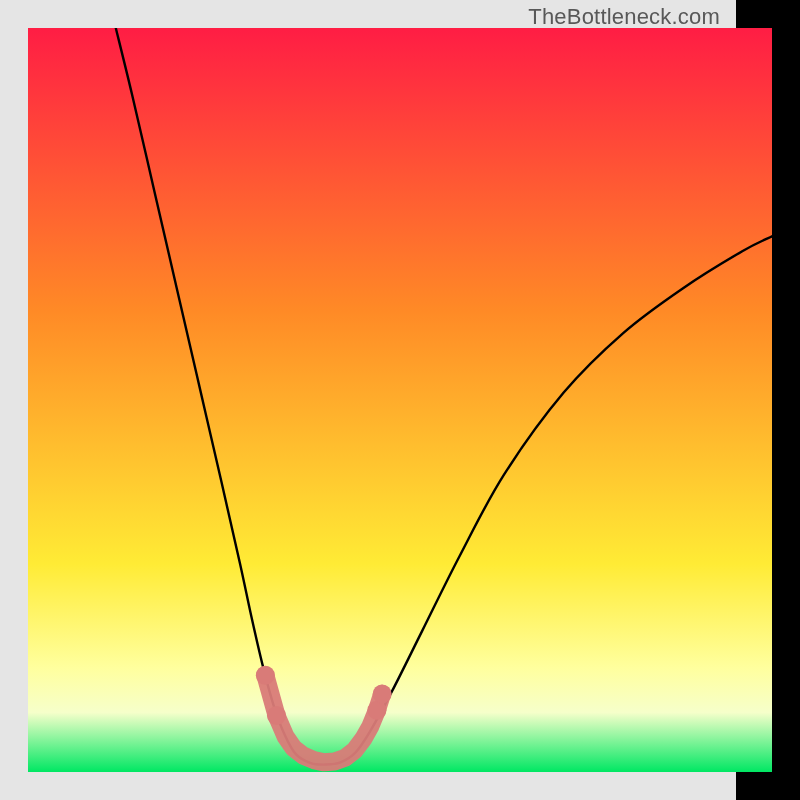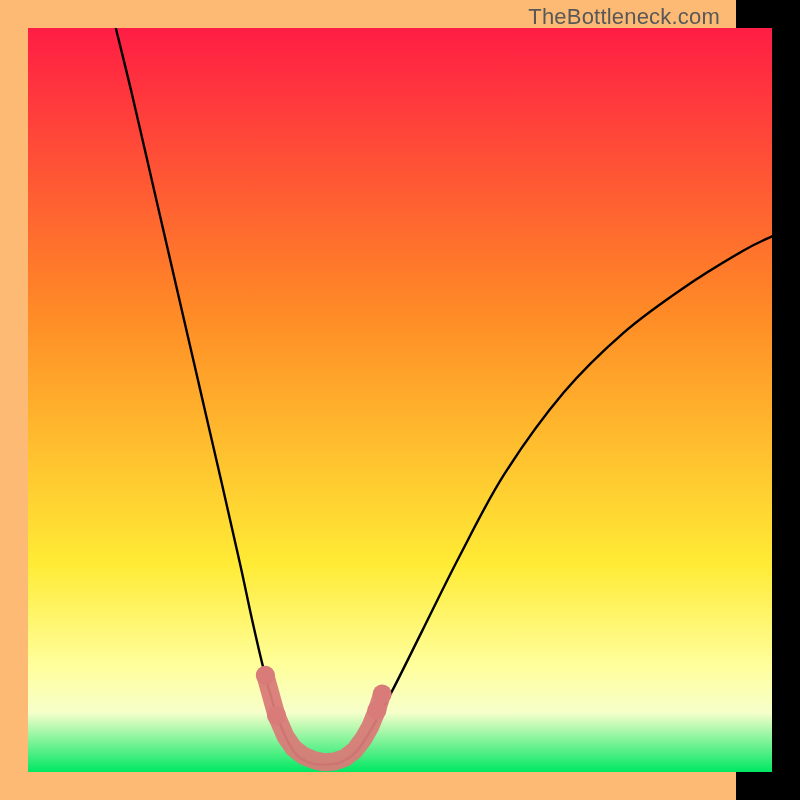--- a/index.html
+++ b/index.html
@@ -8,21 +8,21 @@
     width: 800px;
     height: 800px;
     background: #000;
     font-family: Arial, Helvetica, sans-serif;
     overflow: hidden;
   }
   .outer {
     position: relative;
     width: 736px;
     height: 800px;
-    background: #fdba74;
+    background: #e5e5e5;
   }
   .watermark {
     position: absolute;
     top: 4px;
     right: 16px;
     color: #585858;
     font-size: 22px;
     font-weight: 500;
     letter-spacing: 0.2px;
     z-index: 10;

